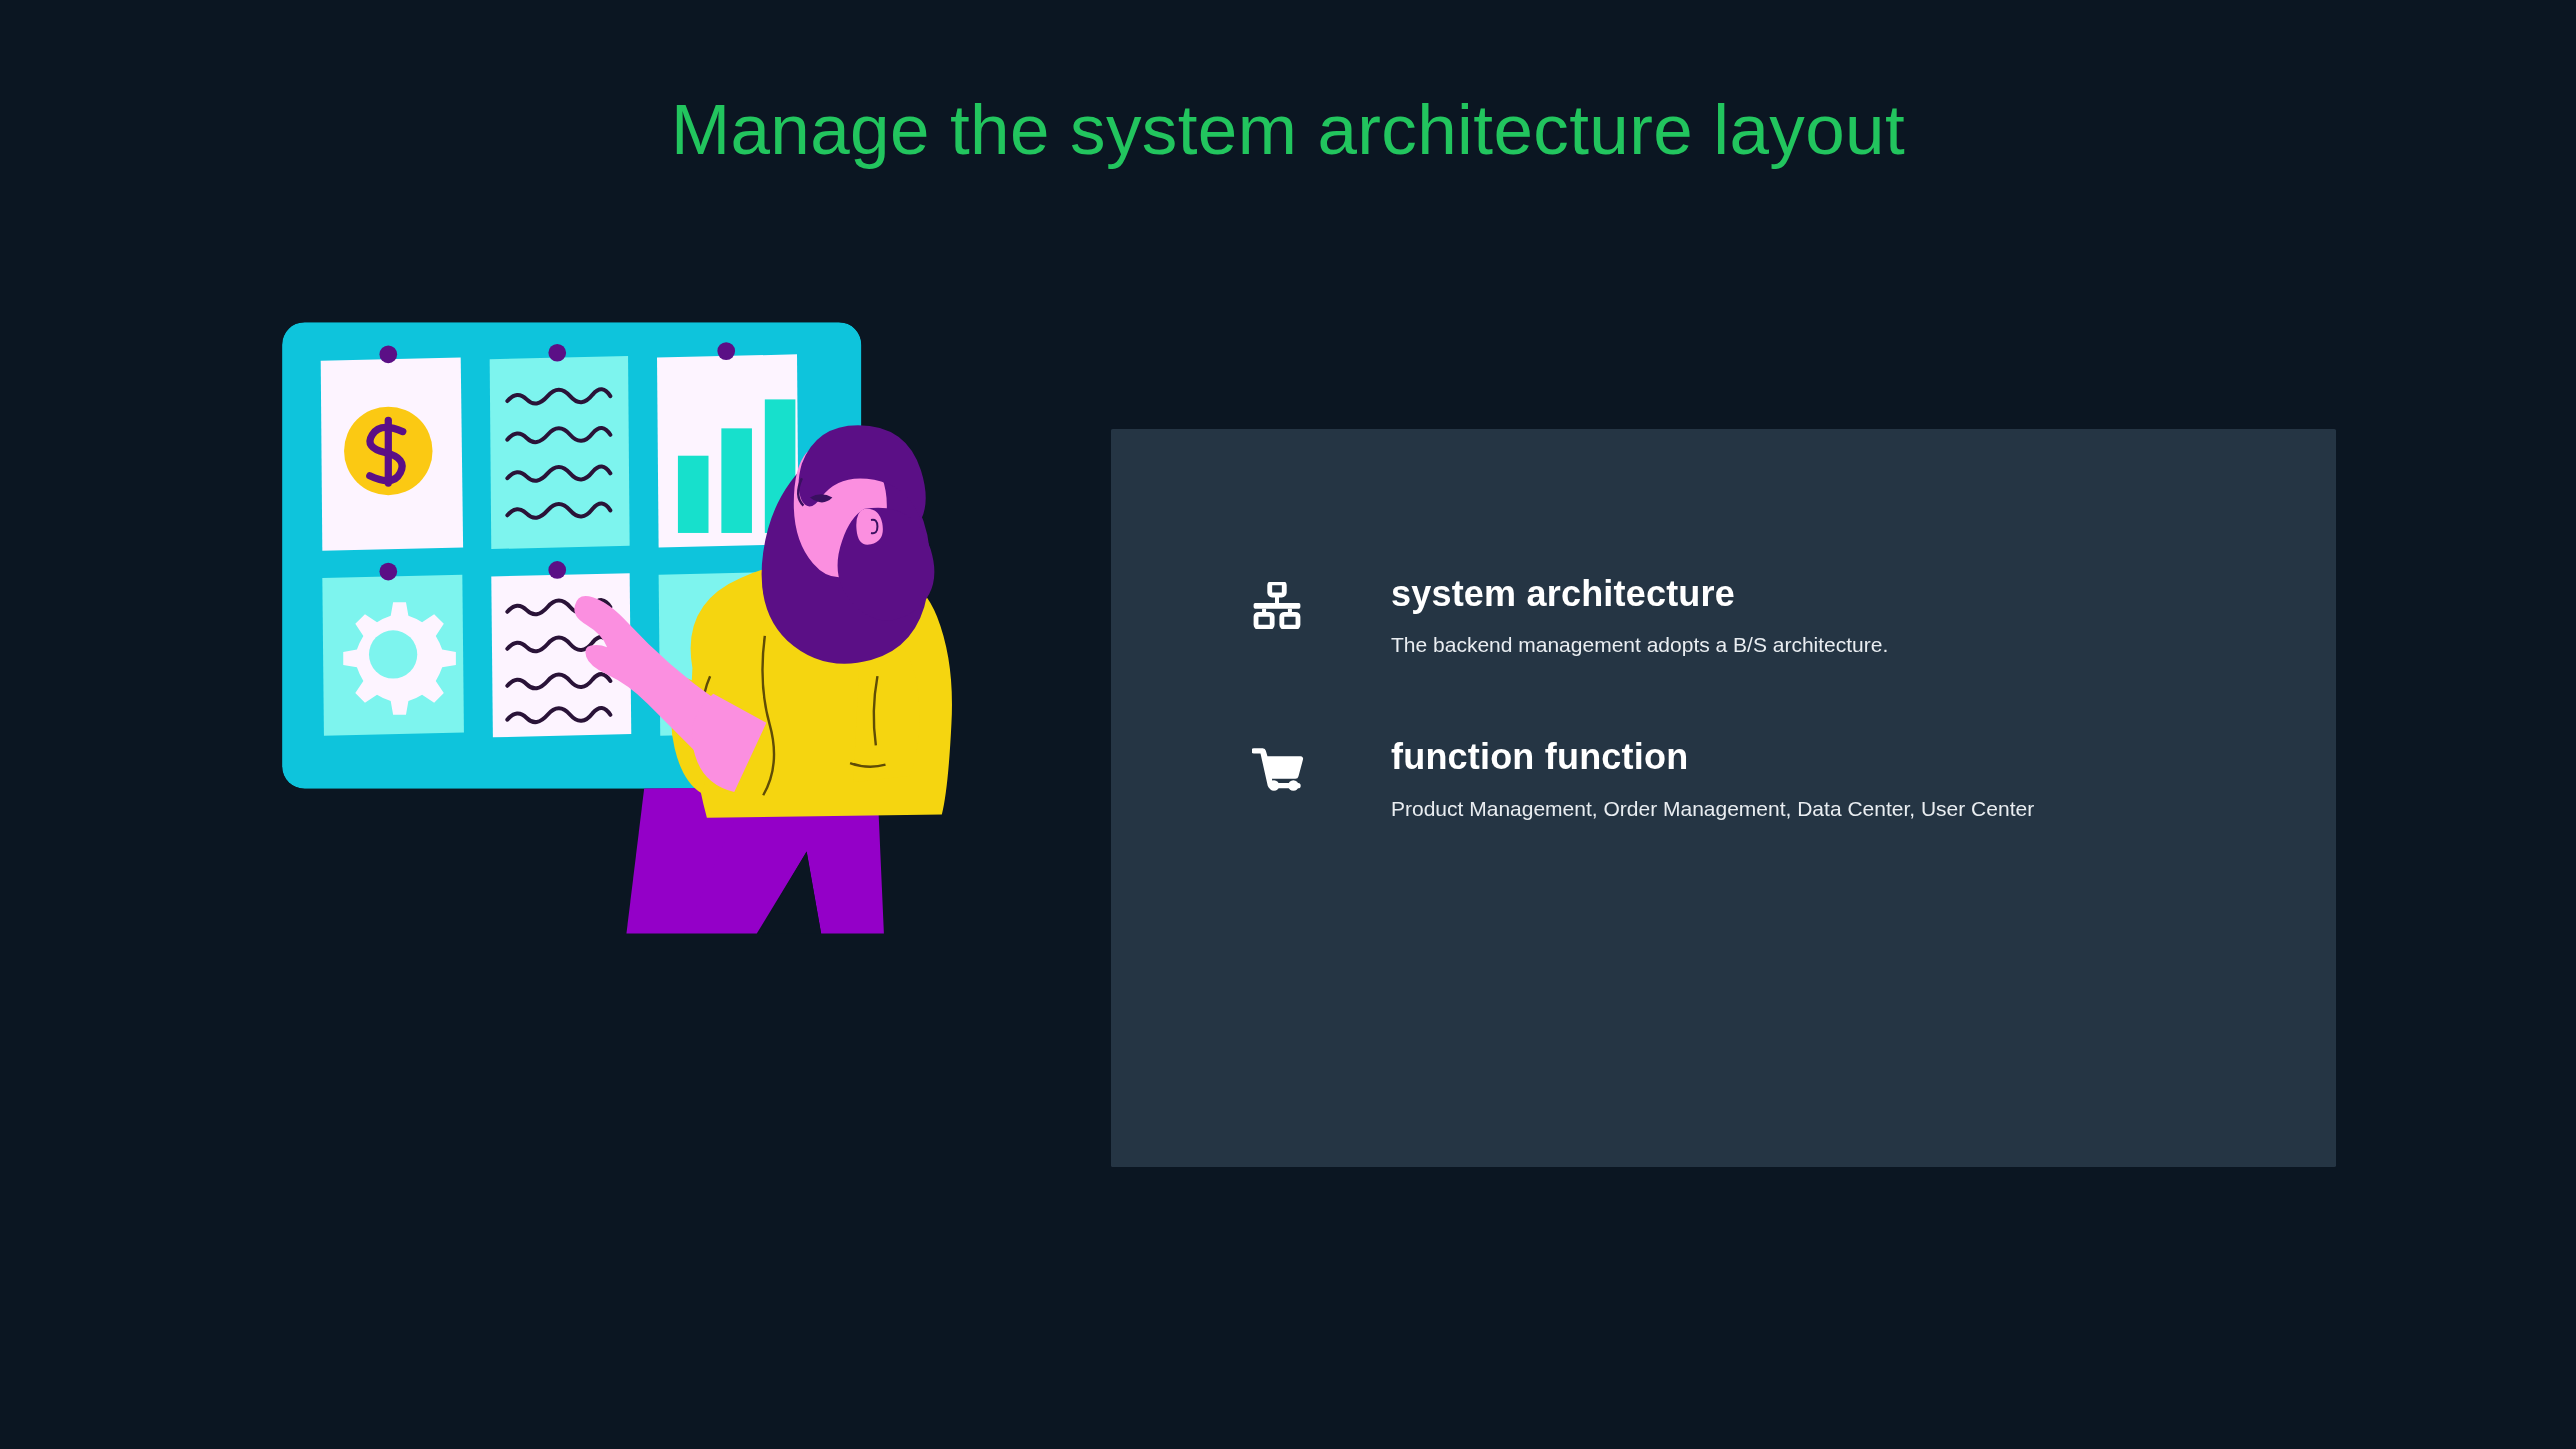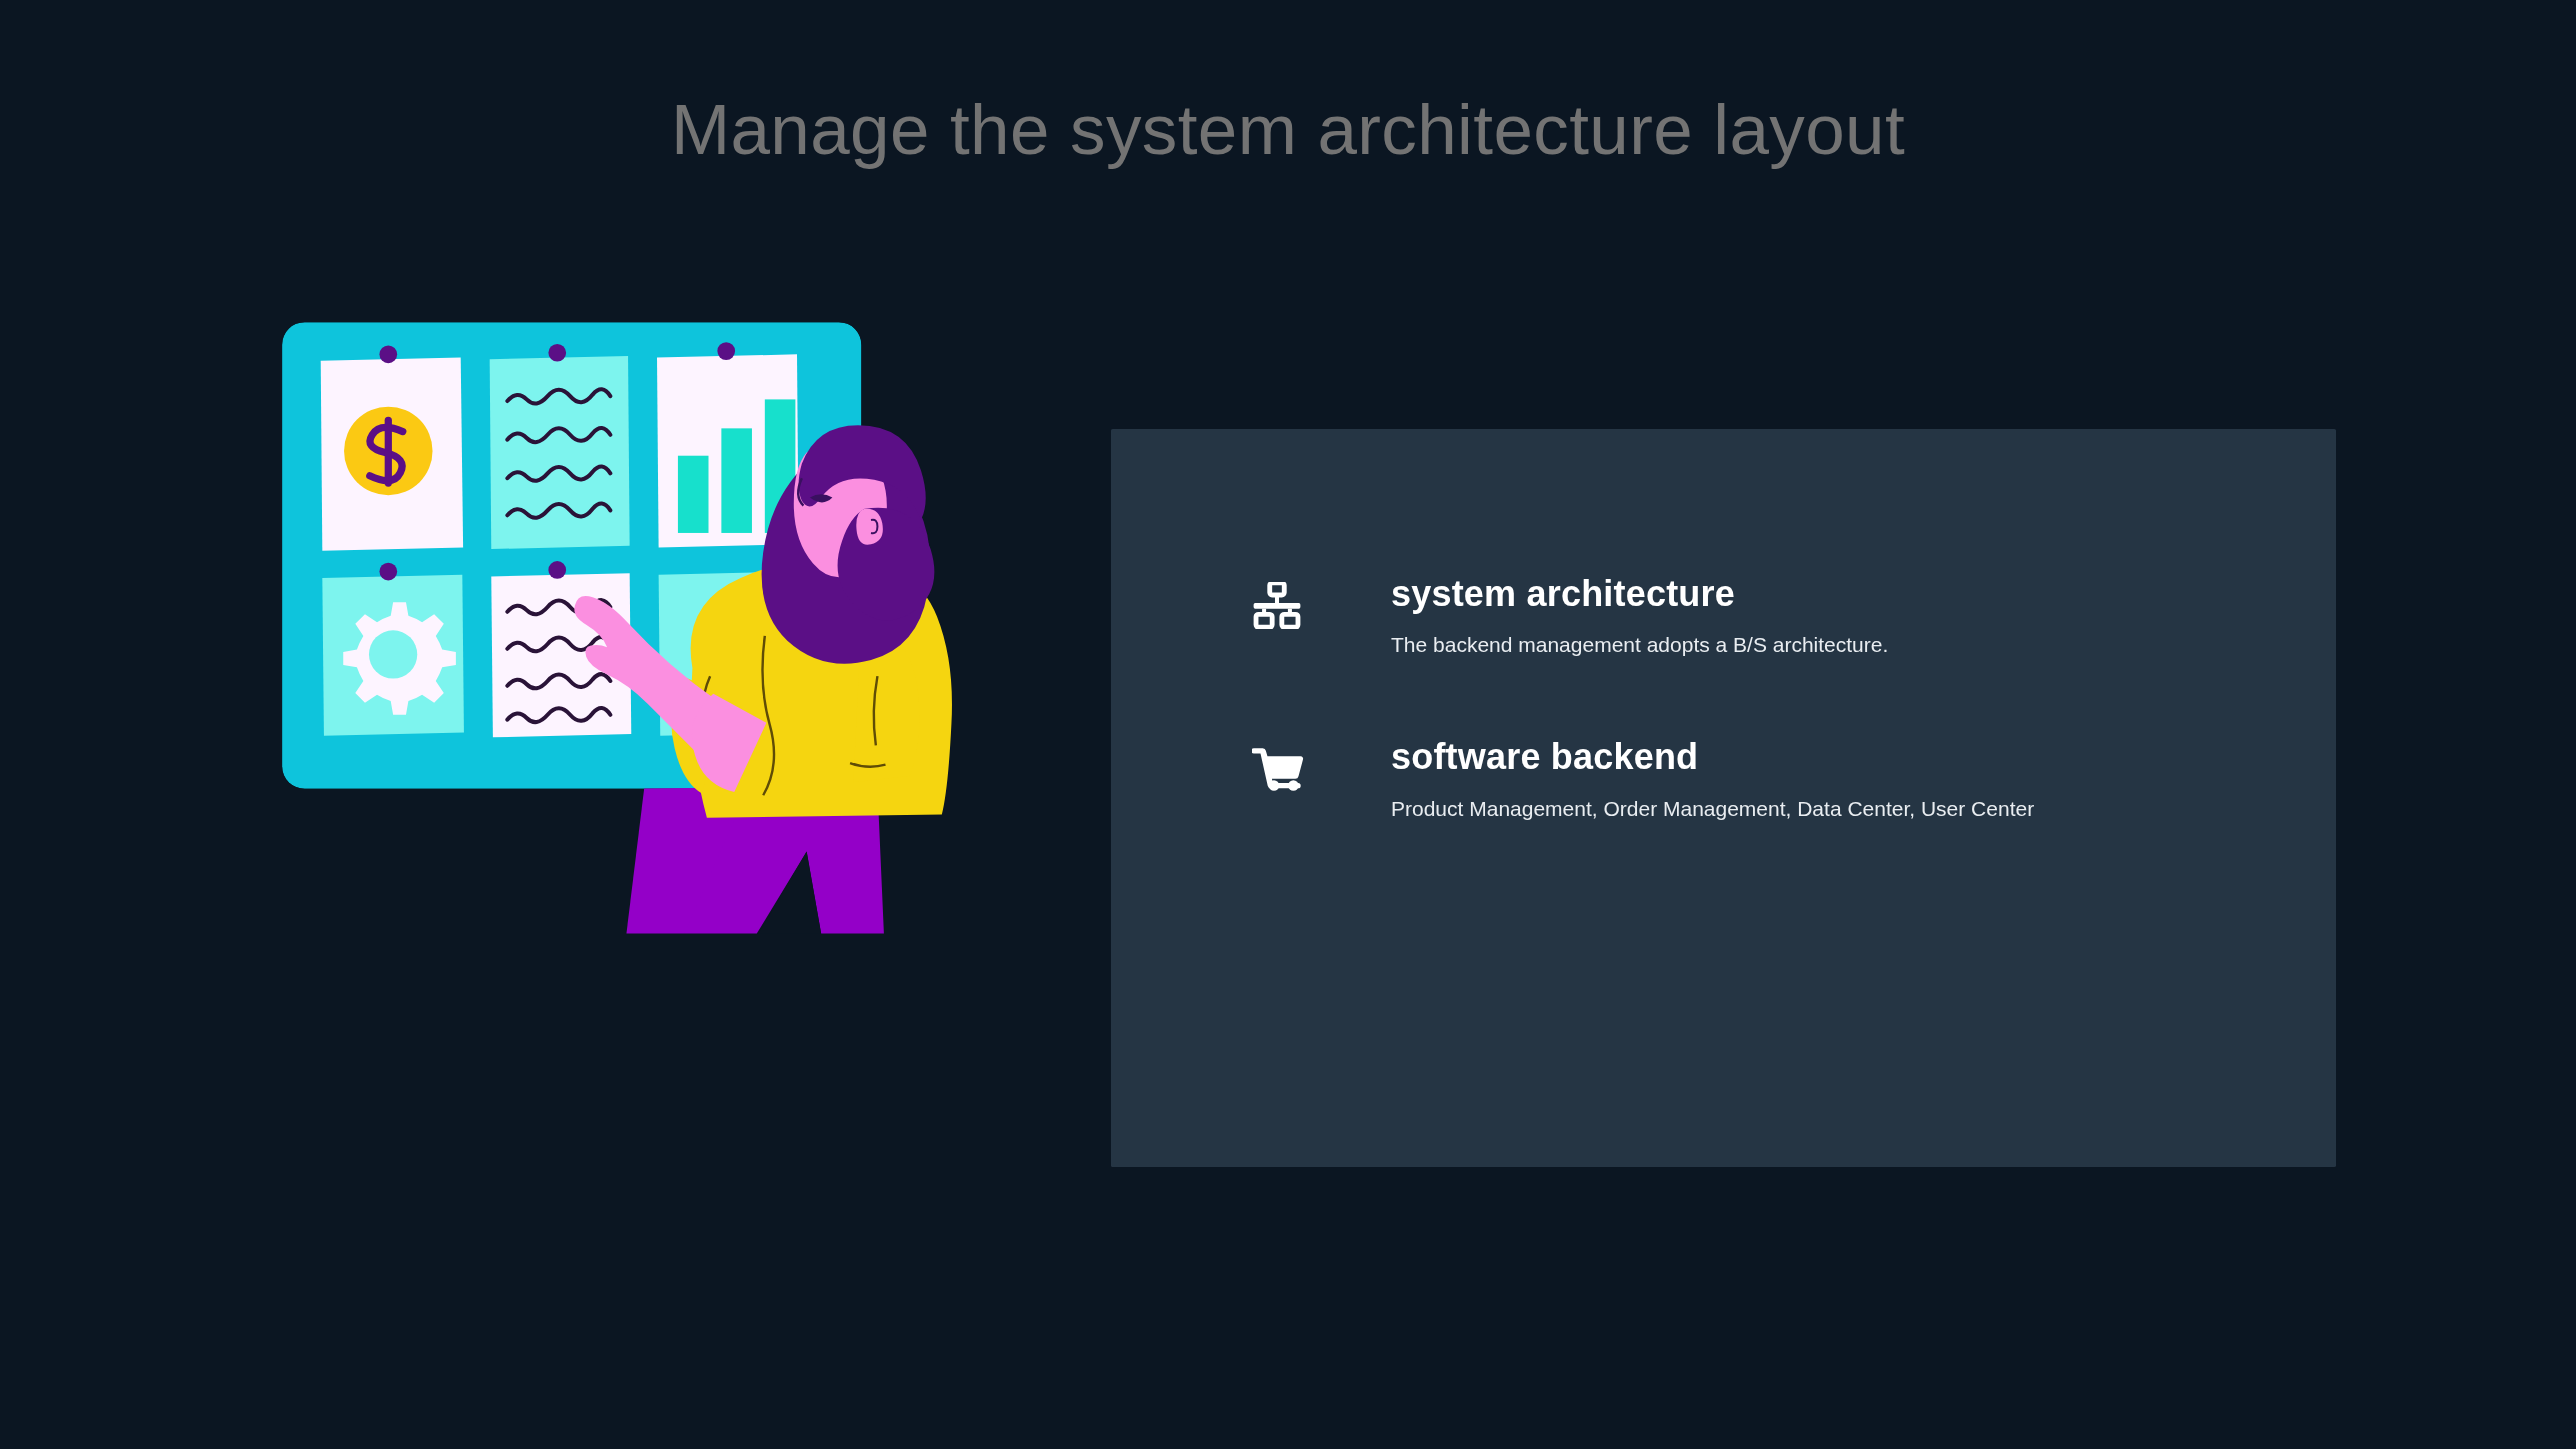--- a/index.html
+++ b/index.html
@@ -14,21 +14,21 @@
     width:2576px; height:1449px;
     background:#0b1622;
   }
 
   
   .title {
     position:absolute;
     left:0; top:89px;
     width:2576px;
     text-align:center;
-    color:#737373;
+    color:#22c55e;
     font-size:71px;
     font-weight:400;
     letter-spacing:0.4px;
     line-height:1.15;
     white-space:nowrap;
   }
 
   
   .illustration {
     position:absolute;
@@ -225,21 +225,21 @@
         <div class="feature-icon">
           <svg width="52" height="47" viewBox="0 0 64 58" xmlns="http://www.w3.org/2000/svg" fill="#ffffff">
             <path d="M2 4 h11 a4 4 0 0 1 4 3.2 L19 14 h41 a3 3 0 0 1 2.9 3.7 l-5.6 21
                      a4 4 0 0 1 -3.9 3.1 H24.5 l1.2 5.2 h31.1 a3.2 3.2 0 0 1 0 6.4
                      H23.2 a4 4 0 0 1 -3.9 -3.1 L10.4 10.4 H2 a3.2 3.2 0 0 1 0 -6.4 Z"></path>
             <circle cx="27" cy="50" r="6.5"></circle>
             <circle cx="51" cy="50" r="6.5"></circle>
           </svg>
         </div>
         <div class="feature-text">
-          <div class="feature-title">software backend</div>
+          <div class="feature-title">function function</div>
           <div class="feature-desc">Product Management, Order Management, Data Center, User Center</div>
         </div>
       </div>
 
     </div>
   </div>
 
 </div>
 
 

